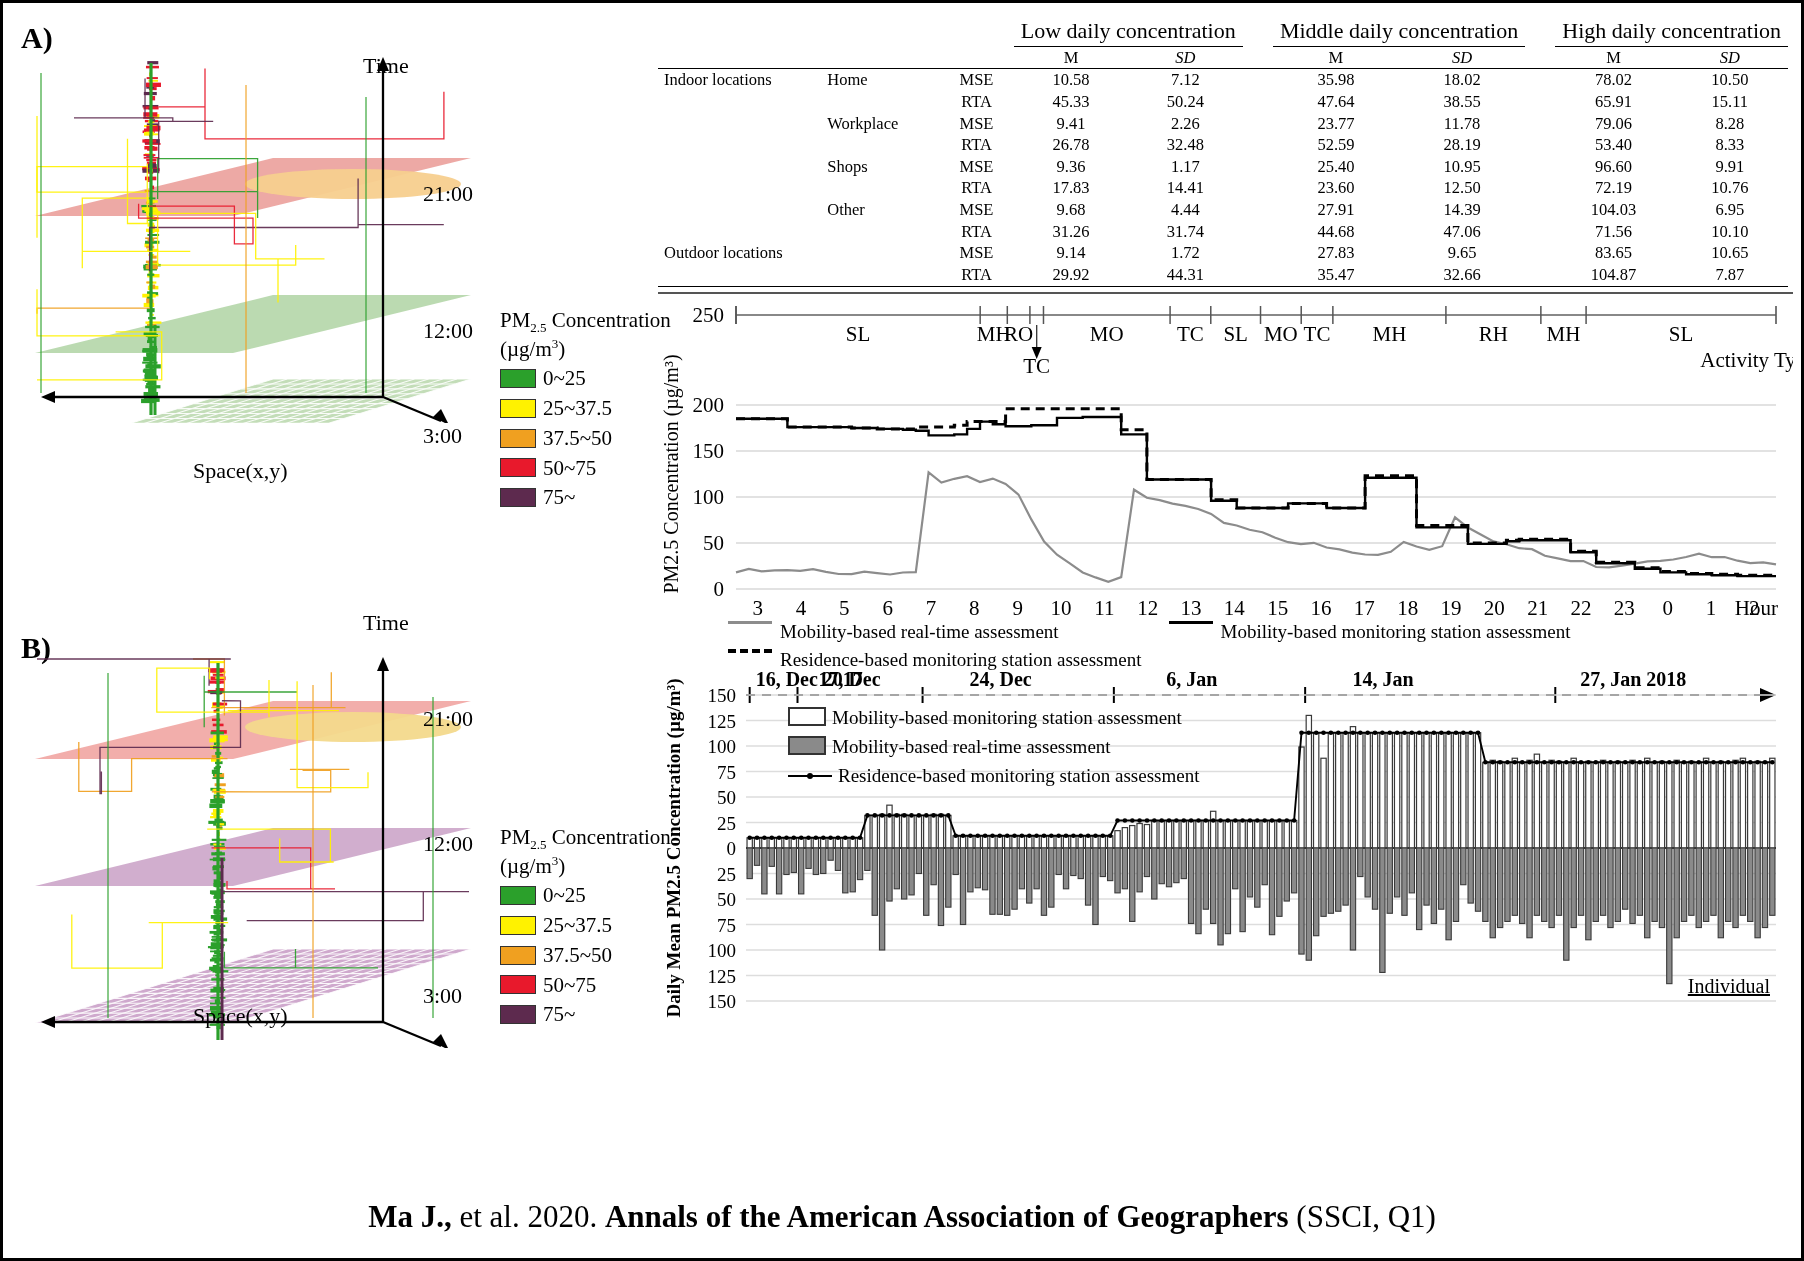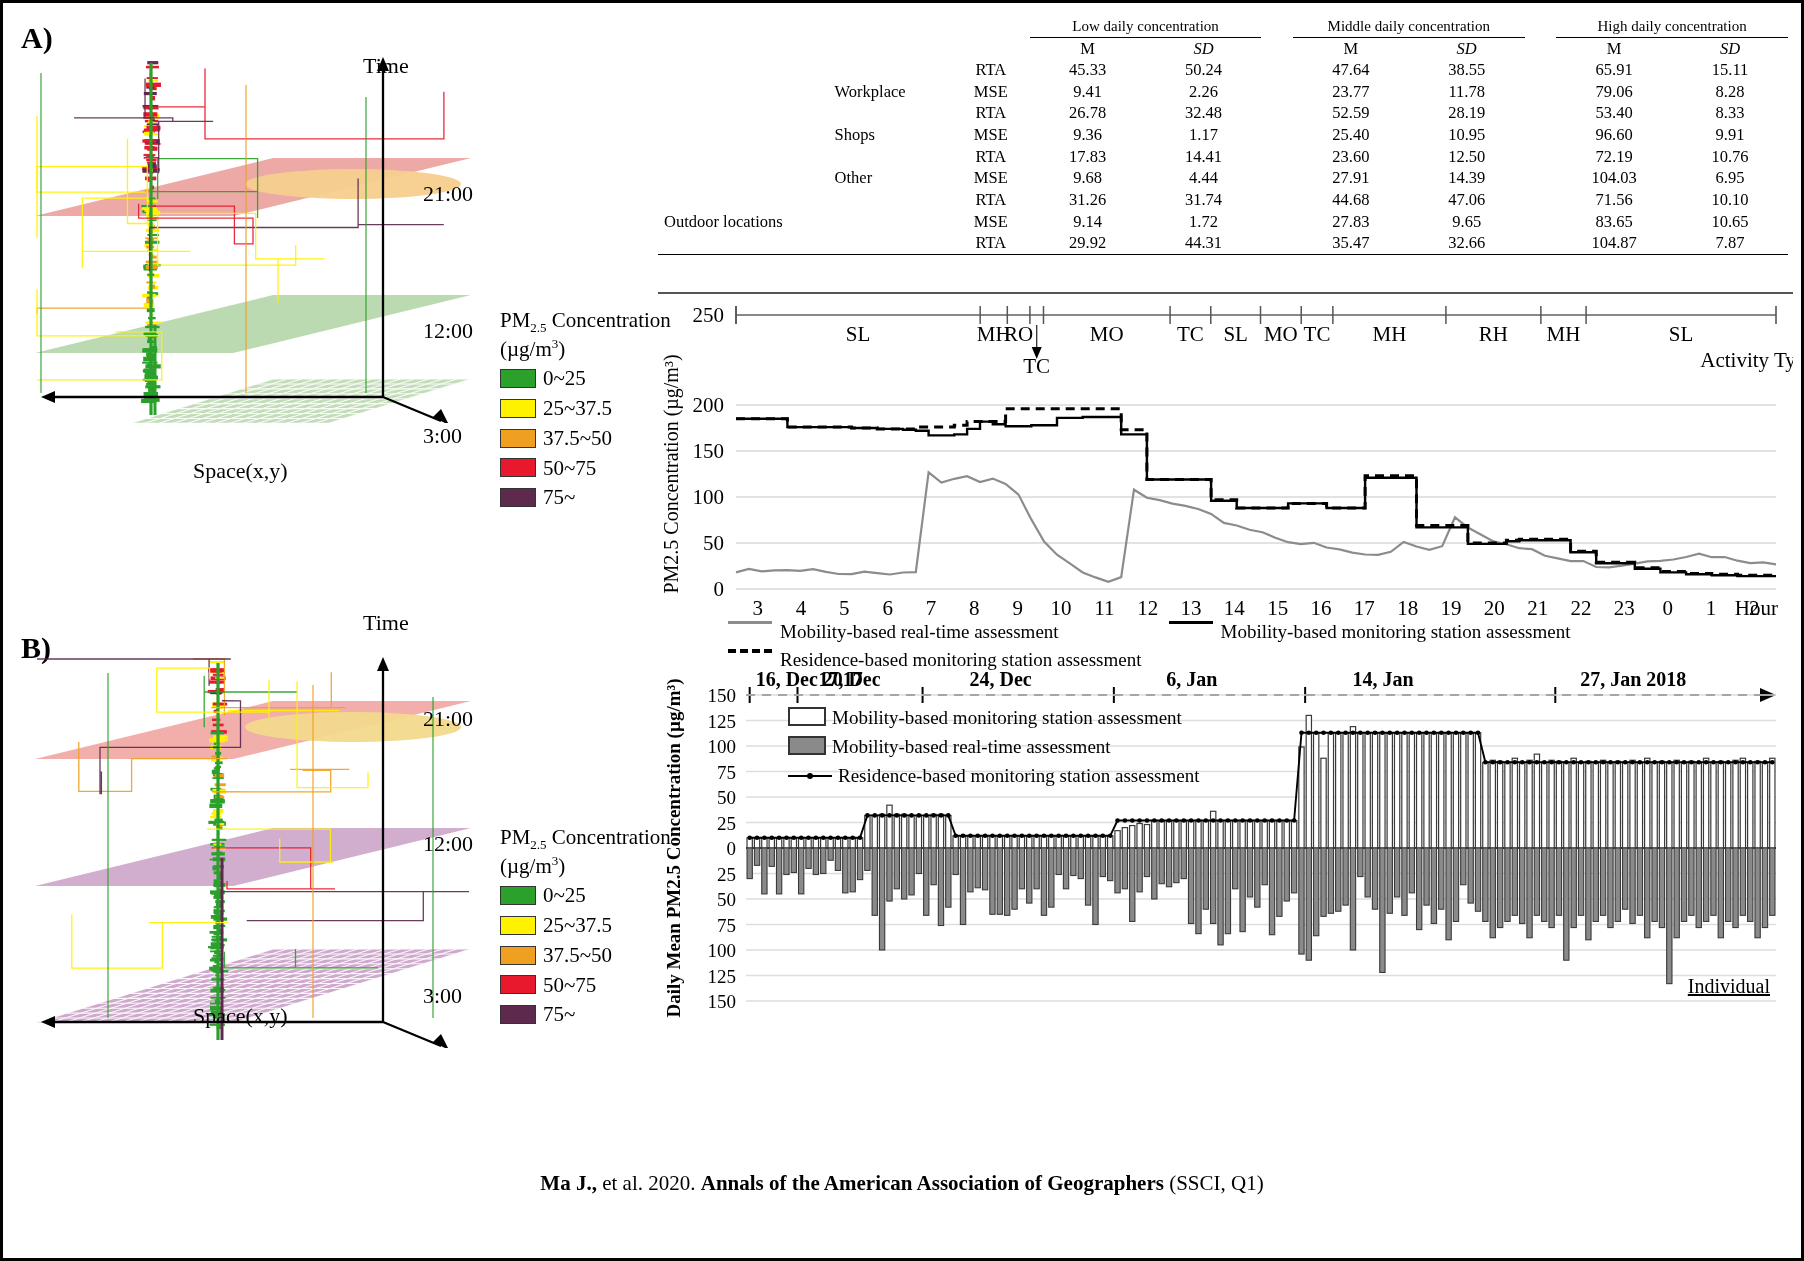--- a/index.html
+++ b/index.html
@@ -22,21 +22,21 @@
   .pm-legend .ttl{white-space:nowrap;}
   .pm-legend .ttl sub{font-size:13px;}
   .pm-legend .units sup{font-size:13px;}
   .pm-row{display:flex;align-items:center;margin-top:5px;}
   .pm-sw{width:34px;height:17px;border:1px solid #333;margin-right:7px;display:inline-block;}
 
   
   .stat-table{position:absolute;font-family:"Liberation Serif",serif;border-collapse:collapse;font-size:16.5px;}
   .stat-table td,.stat-table th{padding:0 6px;font-weight:normal;text-align:center;white-space:nowrap;line-height:1.31;}
   .stat-table .lbl{text-align:left;}
-  .grp-head{border-bottom:1.4px solid #000;font-size:15px;}
+  .grp-head{border-bottom:1.4px solid #000;font-size:22px;}
   .it{font-style:italic;}
 
   
   .chart-wrap{position:absolute;}
   .legend-line{display:flex;align-items:flex-start;font-size:19px;font-family:"Liberation Serif",serif;white-space:nowrap;}
   .lg-solid-gray{width:44px;height:0;border-top:3px solid #8c8c8c;margin-right:8px;}
   .lg-solid-blk{width:44px;height:0;border-top:3.5px solid #000;margin-right:8px;}
   .lg-dash-blk{width:44px;height:0;border-top:4px dashed #000;margin-right:8px;}
   .lg-box-white{width:34px;height:15px;border:2px solid #333;background:#fff;margin-right:6px;}
   .lg-box-gray{width:34px;height:15px;border:2px solid #333;background:#8a8a8a;margin-right:6px;}
@@ -613,20 +613,33 @@
             <td></td>
             <td></td>
             <td class="">M</td>
             <td class="it">SD</td>
             <td></td>
             <td class="">M</td>
             <td class="it">SD</td>
             <td></td>
             <td class="">M</td>
             <td class="it">SD</td>
+          </tr>
+          <tr>
+            <td class="lbl" style="width:150px;border-top:1.4px solid #000;">Indoor locations</td>
+            <td class="lbl" style="width:105px;border-top:1.4px solid #000;">Home</td>
+            <td style="width:62px;border-top:1.4px solid #000;">MSE</td>
+            <td style="width:98px;border-top:1.4px solid #000;">10.58</td>
+            <td style="width:98px;border-top:1.4px solid #000;">7.12</td>
+            <td style="border-top:1.4px solid #000;"></td>
+            <td style="width:98px;border-top:1.4px solid #000;">35.98</td>
+            <td style="width:98px;border-top:1.4px solid #000;">18.02</td>
+            <td style="border-top:1.4px solid #000;"></td>
+            <td style="width:98px;border-top:1.4px solid #000;">78.02</td>
+            <td style="width:98px;border-top:1.4px solid #000;">10.50</td>
           </tr>
           <tr>
             <td class="lbl" style="width:150px;"></td>
             <td class="lbl" style="width:105px;"></td>
             <td style="width:62px;">RTA</td>
             <td style="width:98px;">45.33</td>
             <td style="width:98px;">50.24</td>
             <td style=""></td>
             <td style="width:98px;">47.64</td>
             <td style="width:98px;">38.55</td>
@@ -1309,17 +1322,17 @@
         </div>
         <div class="legend-line" style="margin-top:7px;">
           <span class="lg-dotline"><svg width="44" height="12">
               <line x1="0" y1="6" x2="44" y2="6" stroke="#000" stroke-width="2"></line>
               <circle cx="22" cy="6" r="3" fill="#000"></circle>
             </svg></span>
           <span>Residence-based monitoring station assessment</span>
         </div>
       </div></div>
 
-  <div id="caption" style="top:1168px;font-size:21px;">
+  <div id="caption" style="top:1196px;font-size:31px;">
     <span class="b">Ma J.,</span><span> et al. 2020. </span><span class="b">Annals of the American Association of Geographers</span><span> (SSCI, Q1)</span>
   </div>
 
 </div>
 
 </body></html>

